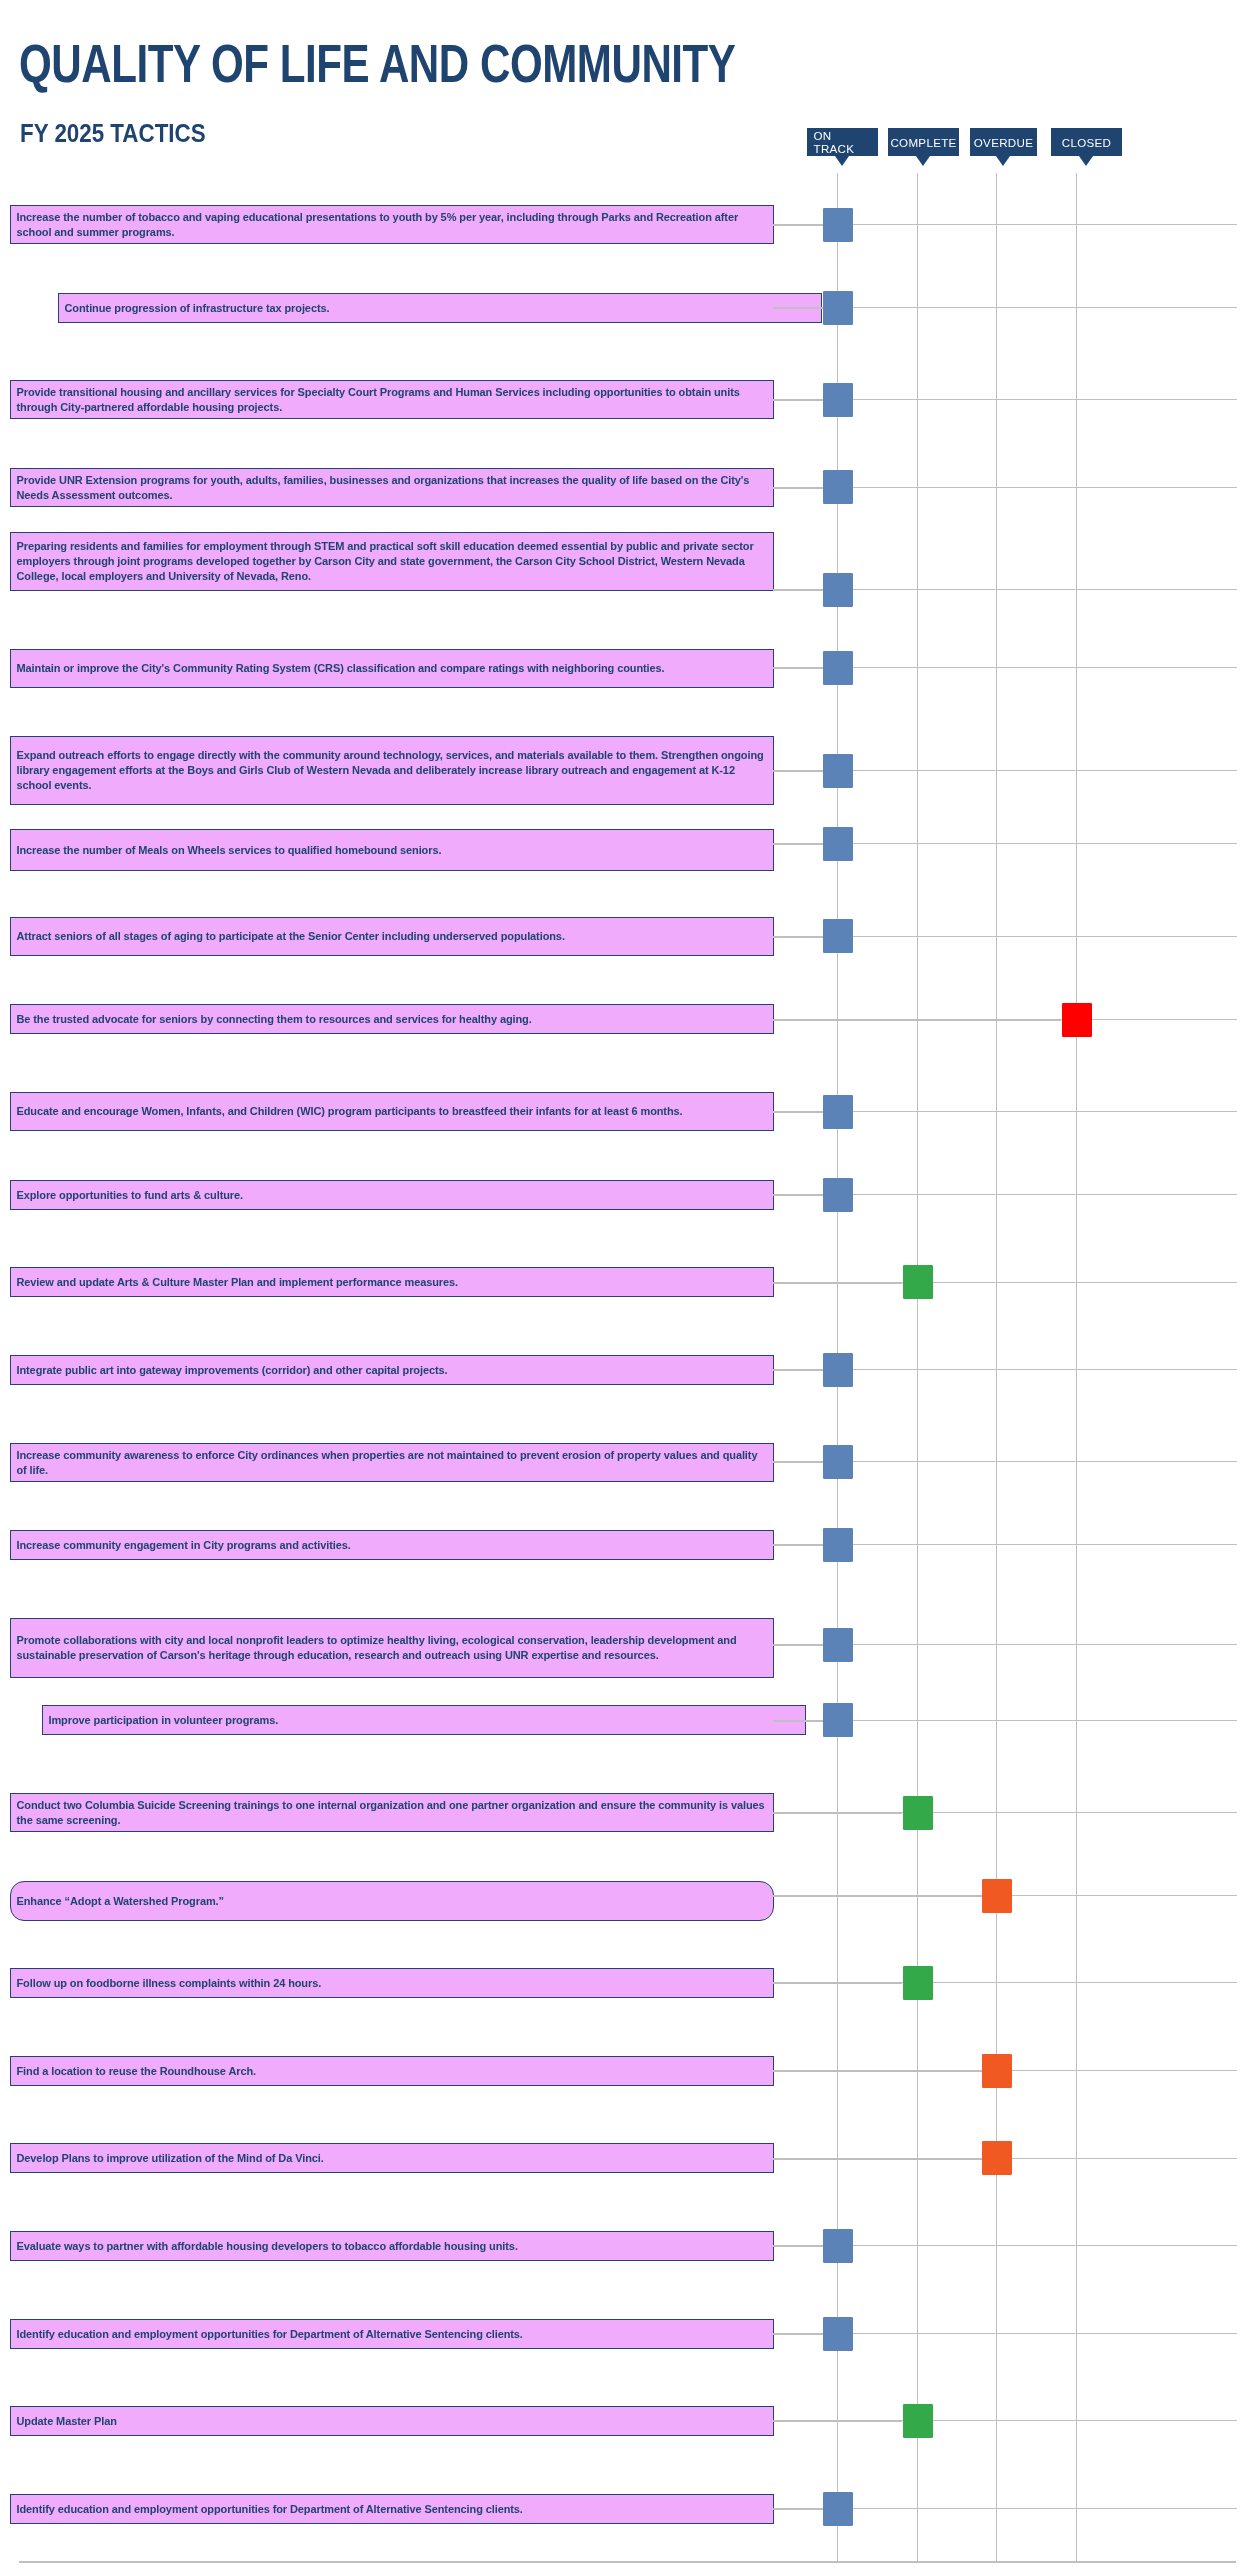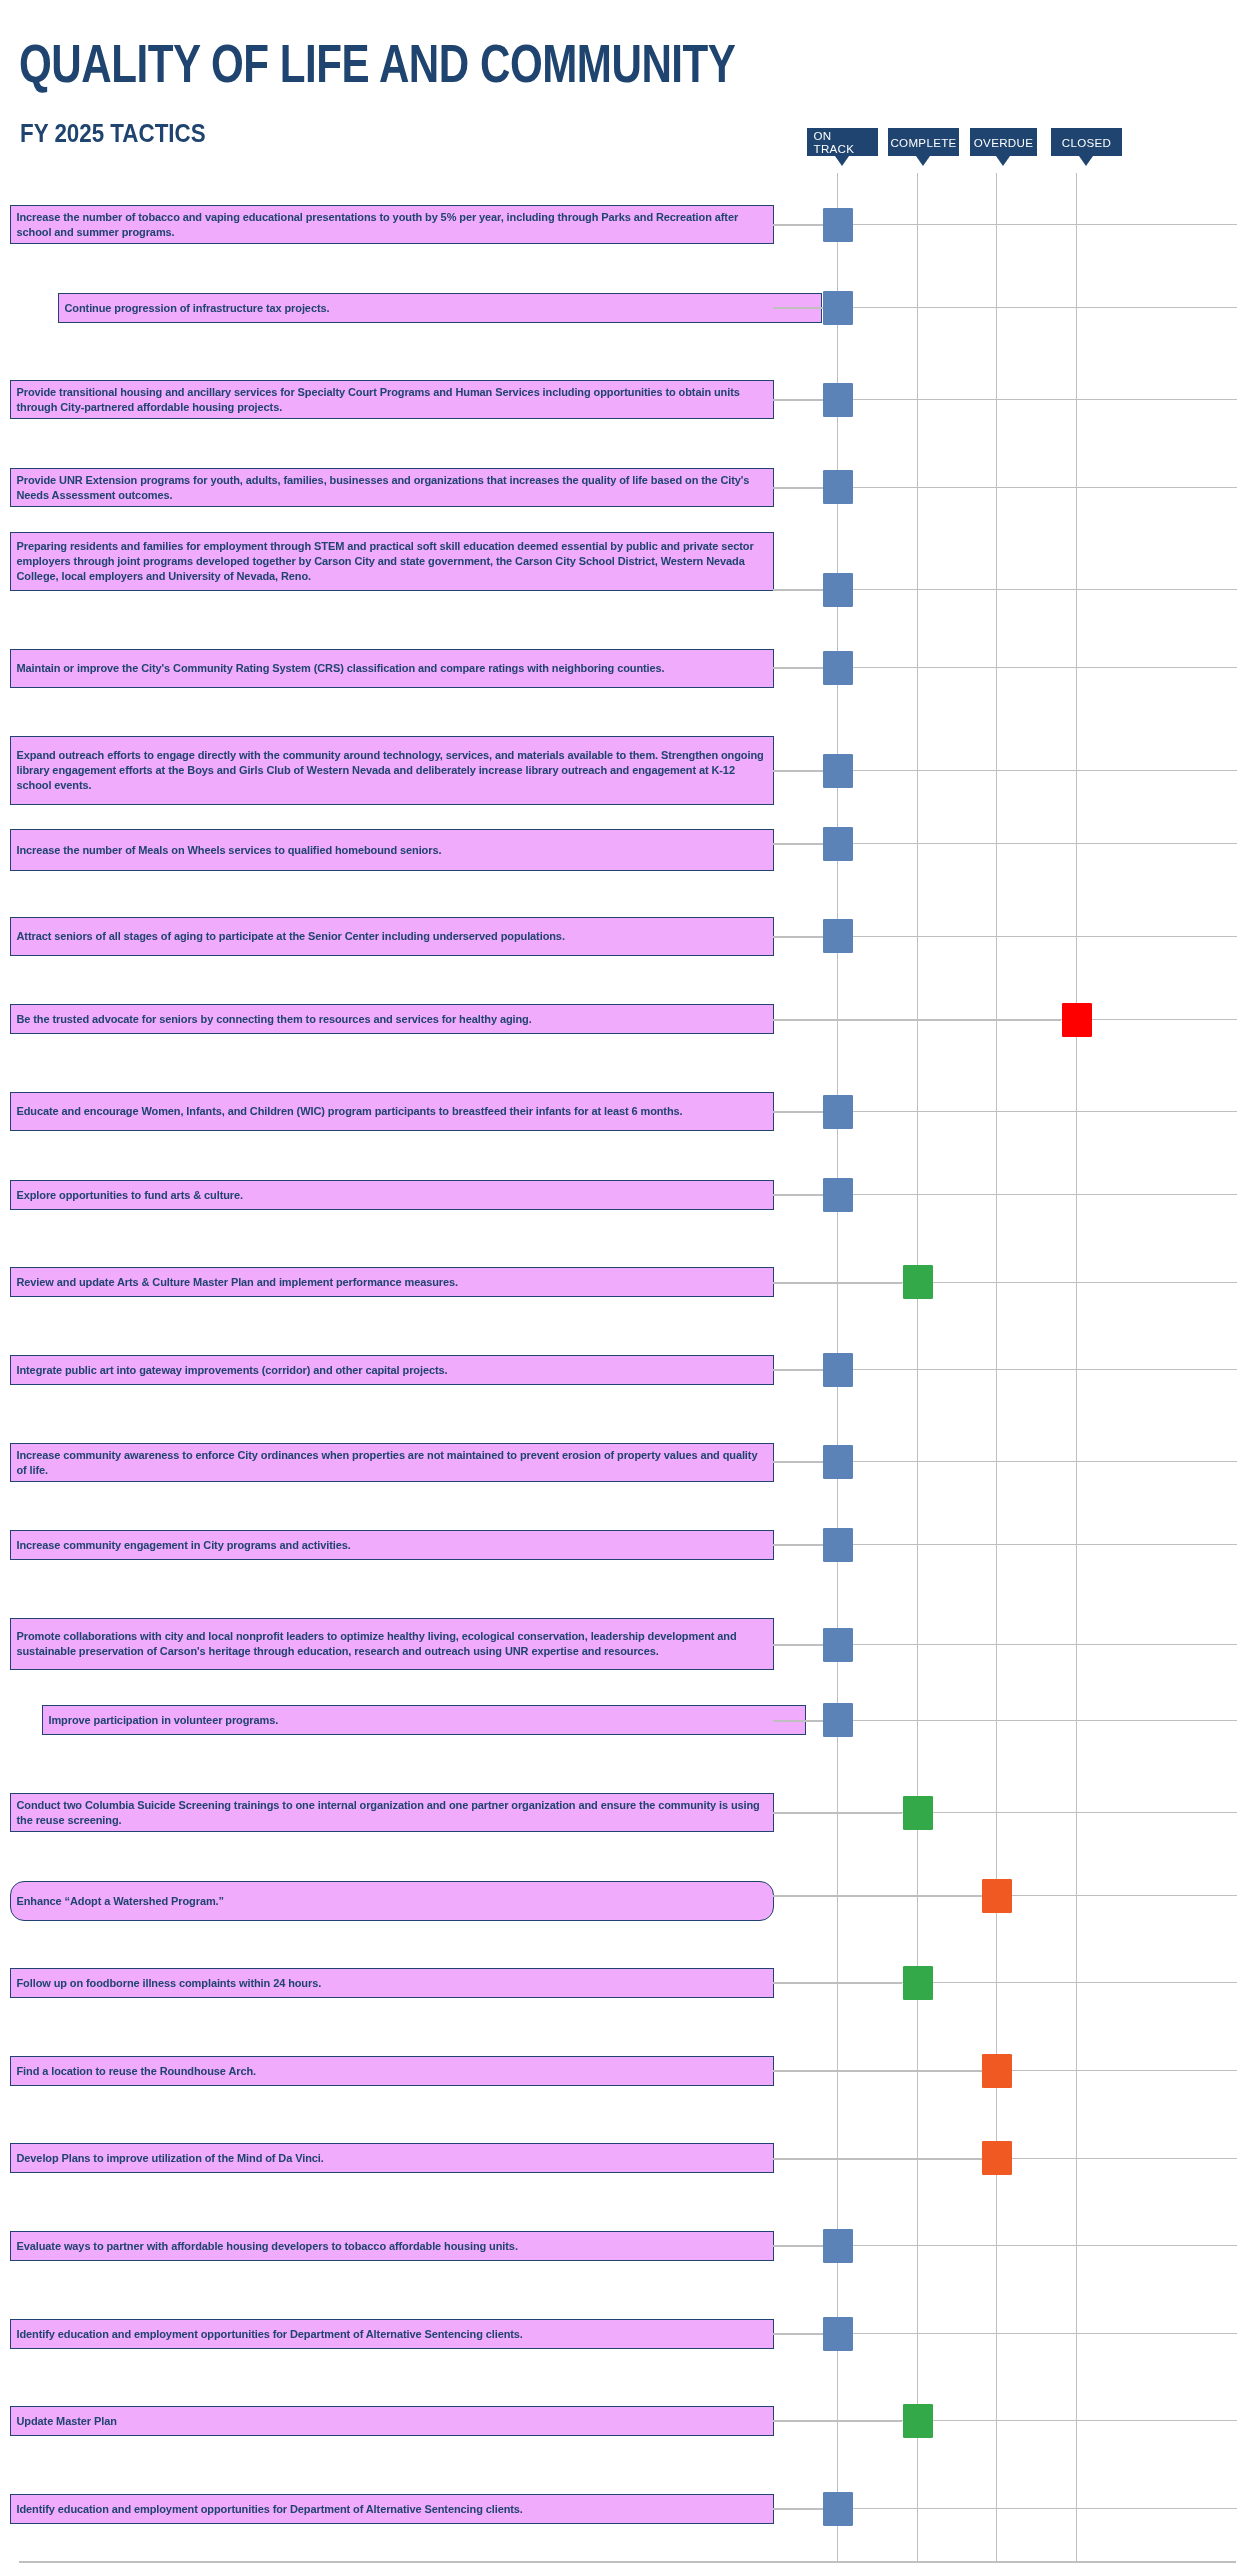--- a/index.html
+++ b/index.html
@@ -288,32 +288,32 @@
     <div class="row-box" style="top: 1443px; height: 39px;">
       <div class="row-text">Increase community awareness to enforce City ordinances when properties are not maintained to prevent erosion of property values and quality of life.</div>
     </div>
     <div class="connector" style="top: 1461px; width: 50px;"></div>
     <div class="marker m-ontrack" style="left: 823px; top: 1445px;"></div>
     <div class="row-box" style="top: 1530px; height: 30px;">
       <div class="row-text">Increase community engagement in City programs and activities.</div>
     </div>
     <div class="connector" style="top: 1544px; width: 50px;"></div>
     <div class="marker m-ontrack" style="left: 823px; top: 1528px;"></div>
-    <div class="row-box" style="top: 1618px; height: 52px; align-items: center;">
+    <div class="row-box" style="top: 1618px; height: 60px; align-items: center;">
       <div class="row-text">Promote collaborations with city and local nonprofit leaders to optimize healthy living, ecological conservation, leadership development and sustainable preservation of Carson's heritage through education, research and outreach using UNR expertise and resources.</div>
     </div>
     <div class="connector" style="top: 1644px; width: 50px;"></div>
     <div class="marker m-ontrack" style="left: 823px; top: 1628px;"></div>
     <div class="row-box" style="top: 1705px; height: 30px; margin-left: 32px;">
       <div class="row-text">Improve participation in volunteer programs.</div>
     </div>
     <div class="connector" style="top: 1720px; width: 50px;"></div>
     <div class="marker m-ontrack" style="left: 823px; top: 1703px;"></div>
     <div class="row-box" style="top: 1793px; height: 39px;">
-      <div class="row-text">Conduct two Columbia Suicide Screening trainings to one internal organization and one partner organization and ensure the community is using the reuse screening.</div>
+      <div class="row-text">Conduct two Columbia Suicide Screening trainings to one internal organization and one partner organization and ensure the community is values the same screening.</div>
     </div>
     <div class="connector" style="top: 1812px; width: 129px;"></div>
     <div class="marker m-complete" style="left: 903px; top: 1796px;"></div>
     <div class="row-box" style="top: 1881px; height: 40px; border-radius: 14px;">
       <div class="row-text">Enhance “Adopt a Watershed Program.”</div>
     </div>
     <div class="connector" style="top: 1895px; width: 209px;"></div>
     <div class="marker m-overdue" style="left: 982px; top: 1879px;"></div>
     <div class="row-box" style="top: 1968px; height: 30px;">
       <div class="row-text">Follow up on foodborne illness complaints within 24 hours.</div>

